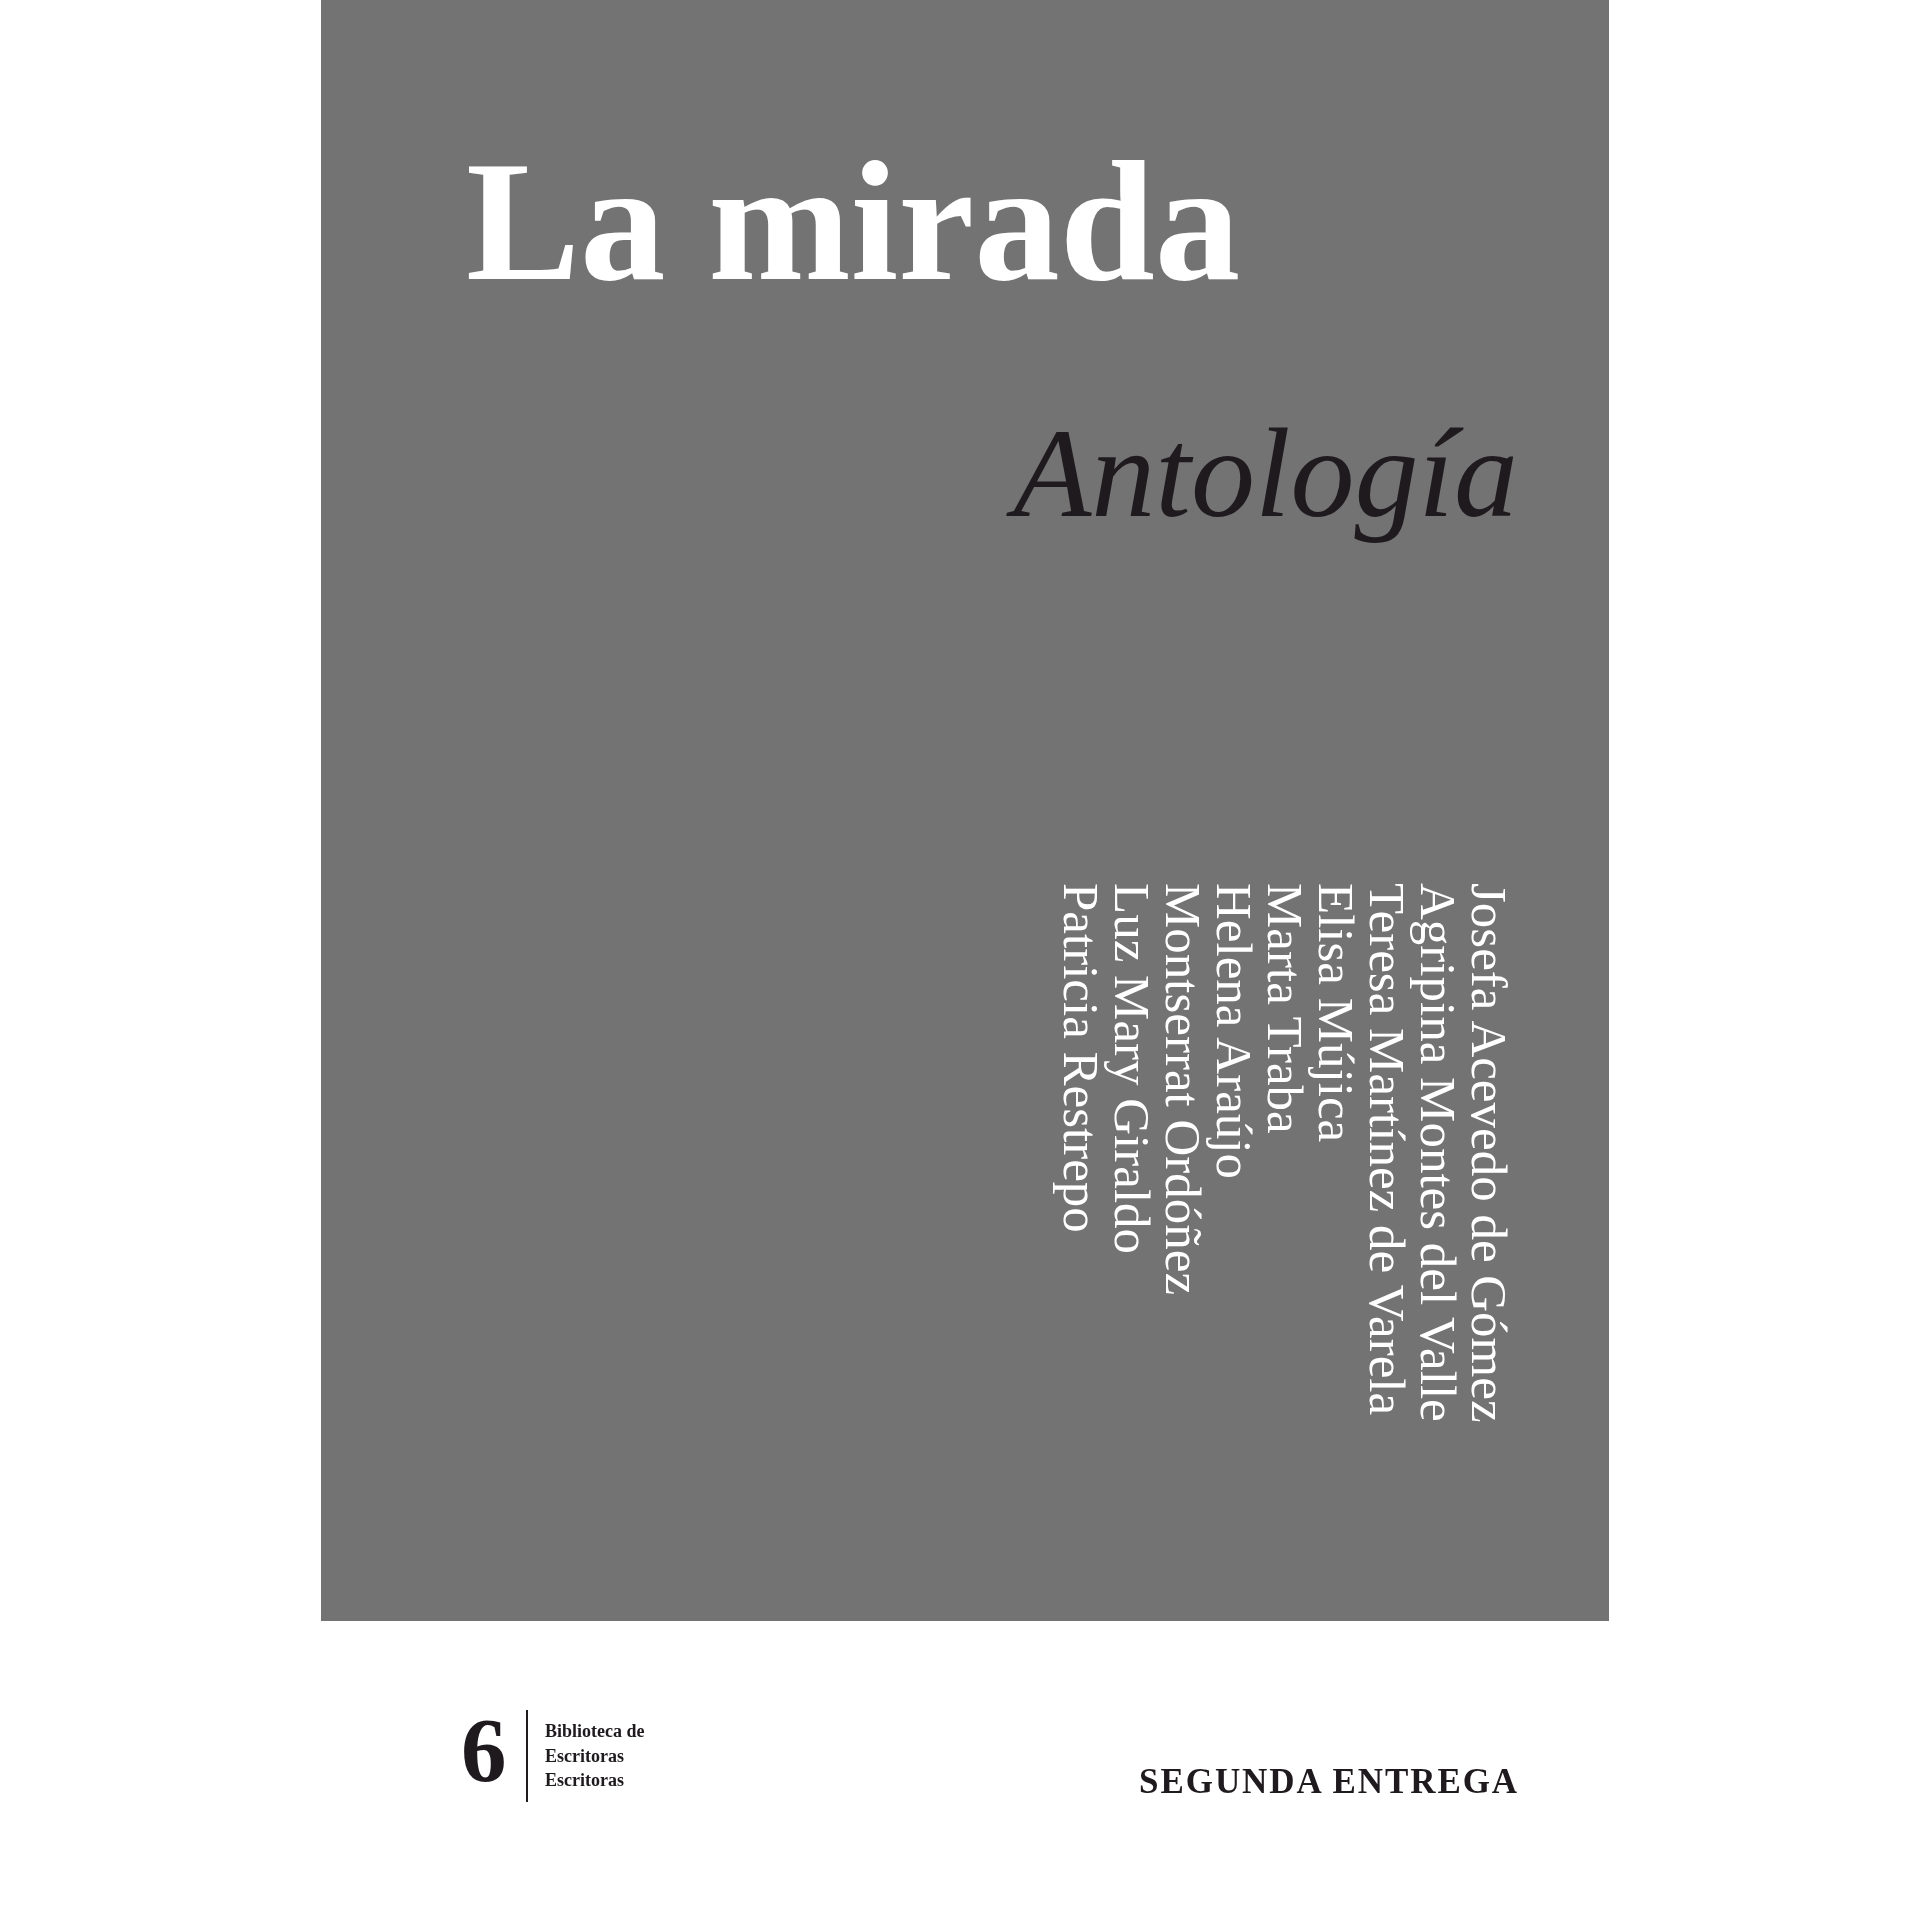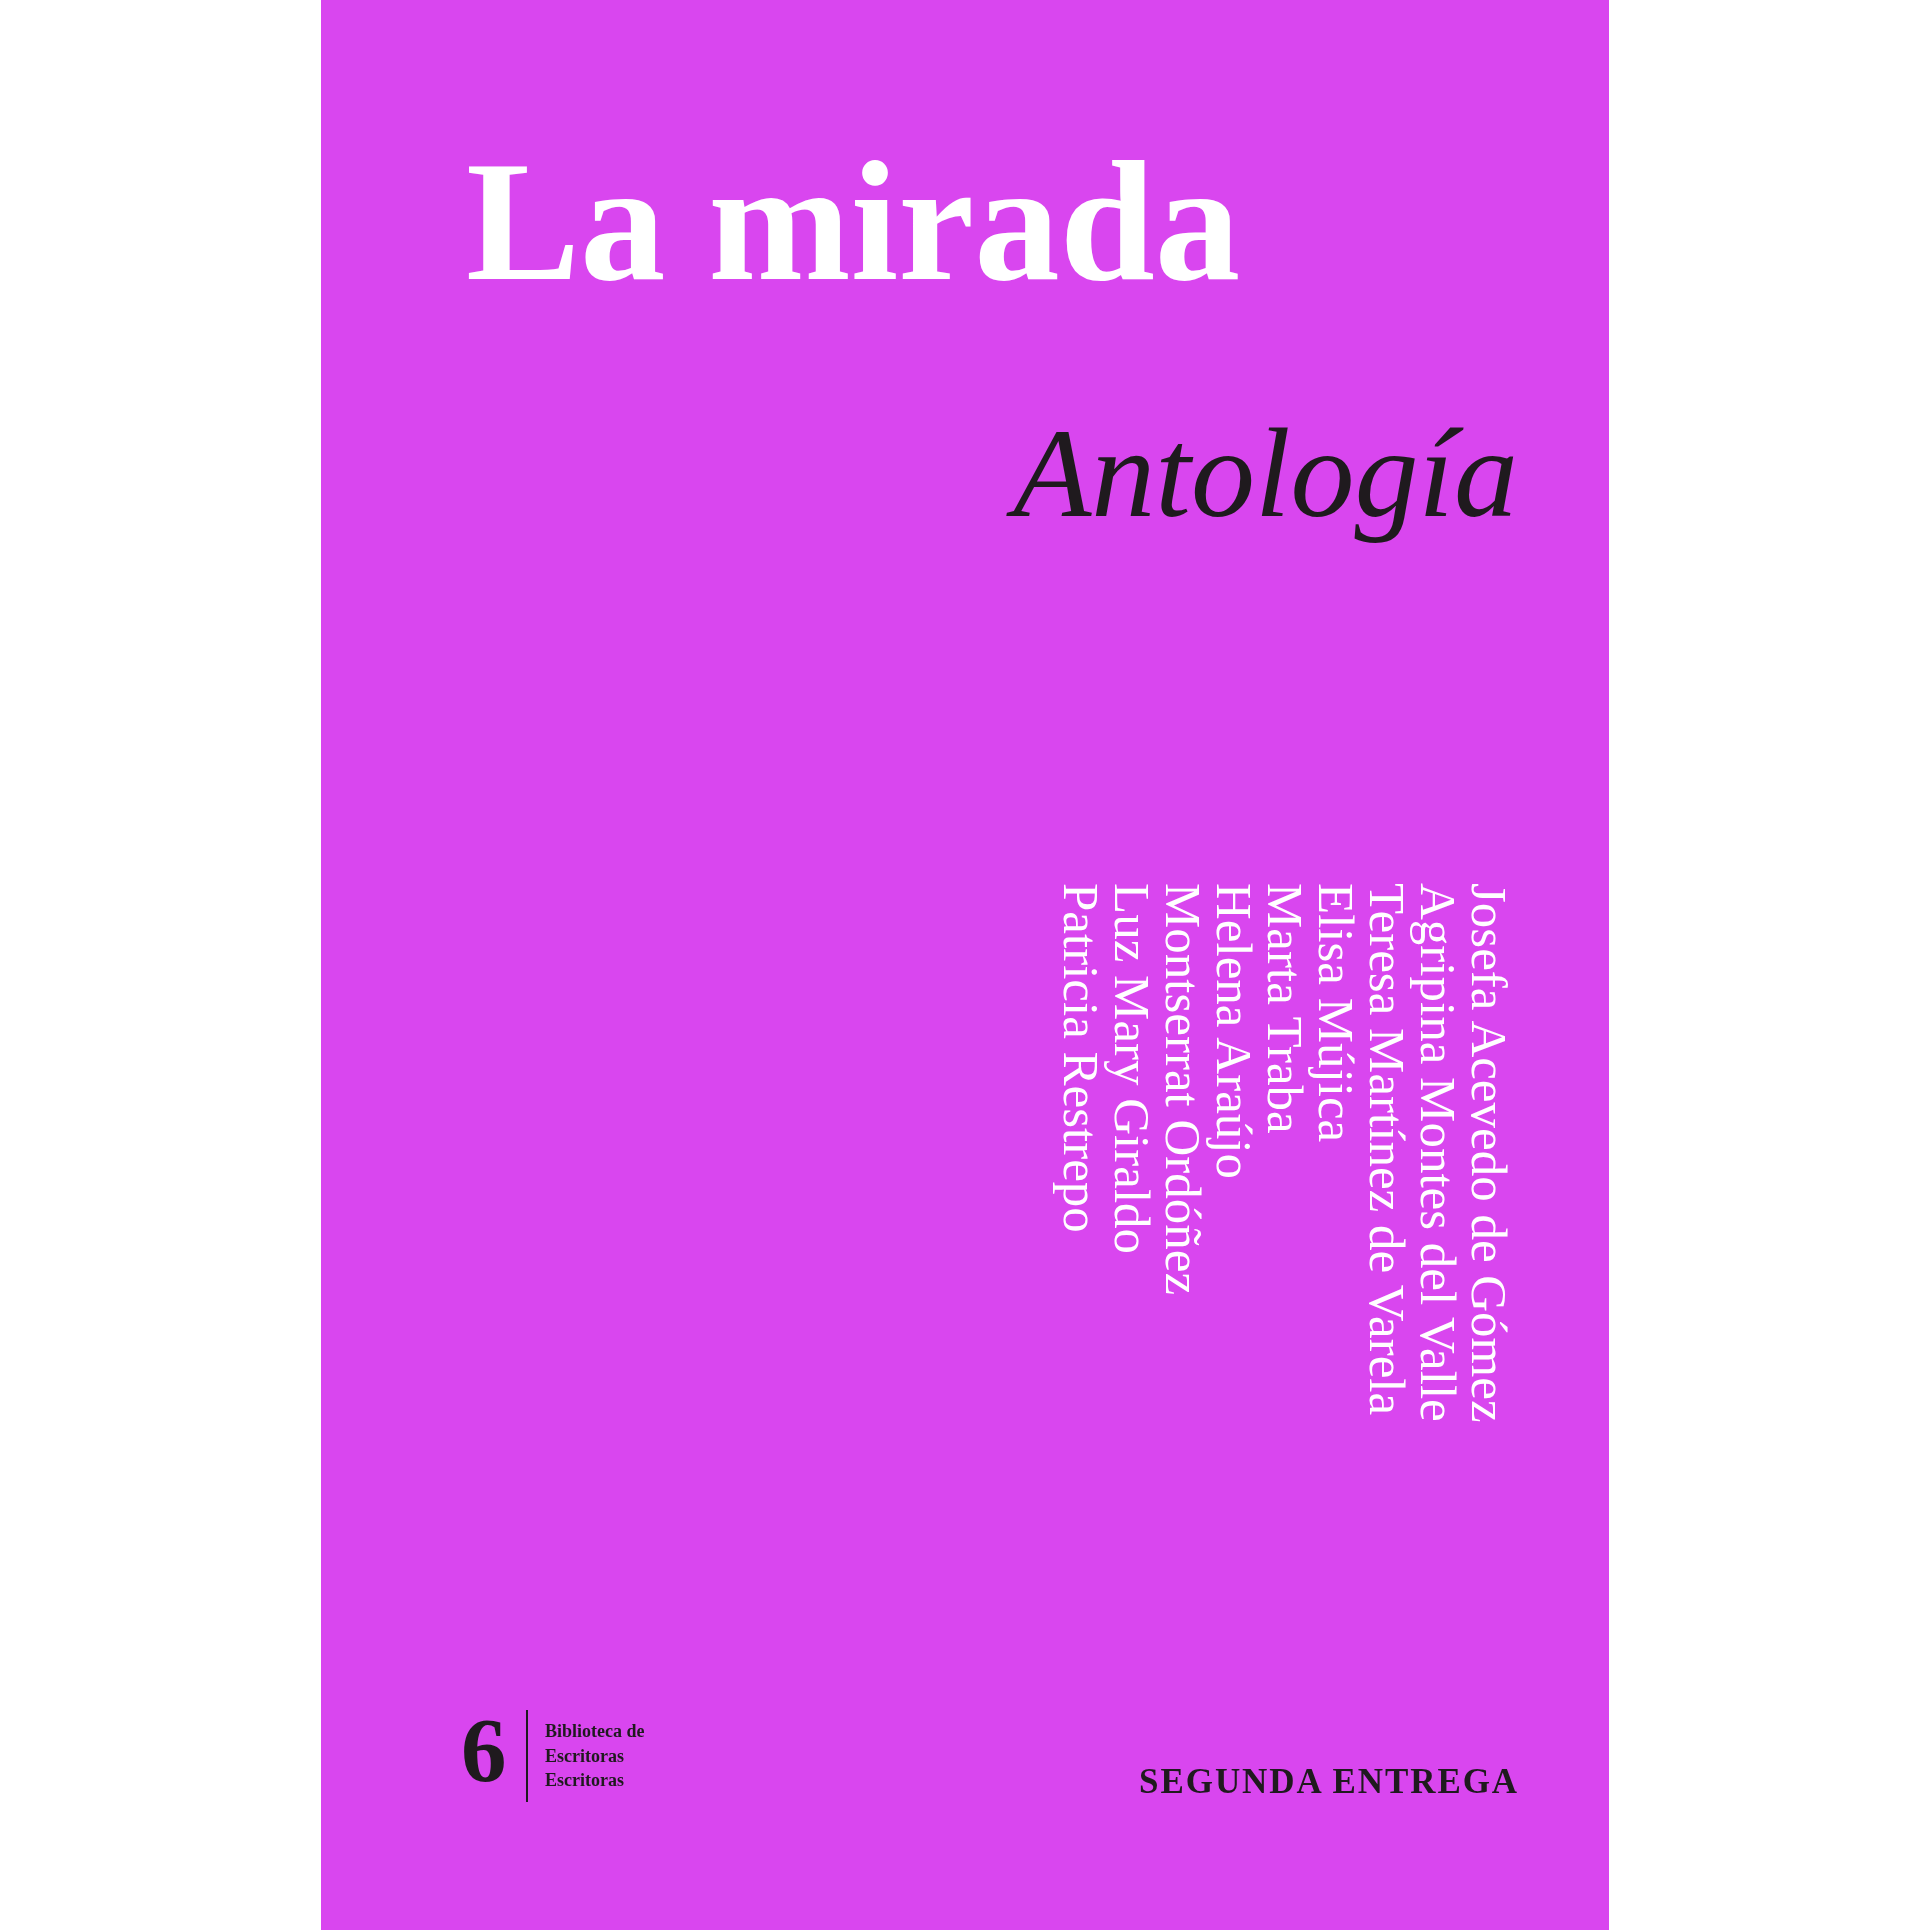--- a/index.html
+++ b/index.html
@@ -13,22 +13,22 @@
     height: 1930px;
     background: #ffffff;
     overflow: hidden;
     font-family: "Liberation Serif", serif;
   }
   .cover {
     position: absolute;
     left: 321px;
     top: 0;
     width: 1288px;
-    height: 1930px;
-    background: #d946ef;
+    height: 1621px;
+    background: #737373;
   }
   .title {
     position: absolute;
     left: 145px;
     top: 150px;
     font-weight: 700;
     font-size: 171px;
     line-height: 144px;
     color: #ffffff;
     white-space: nowrap;

